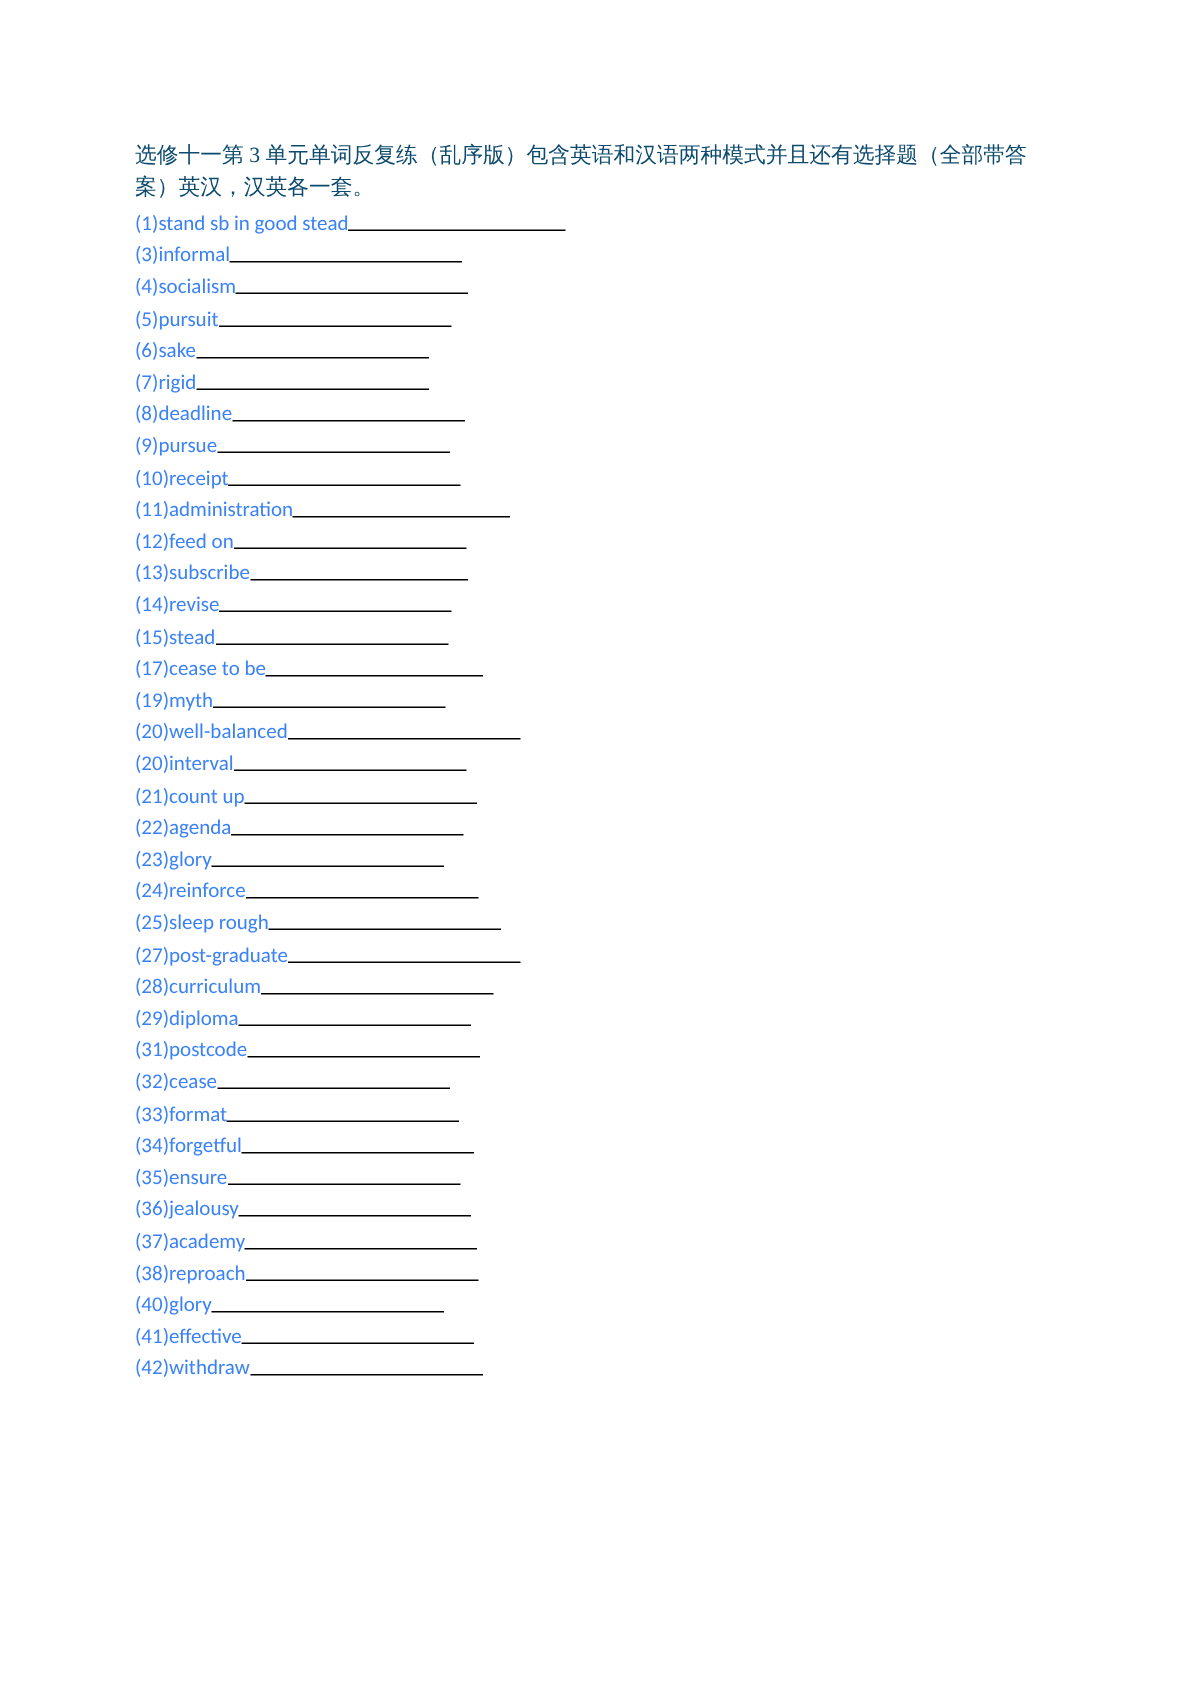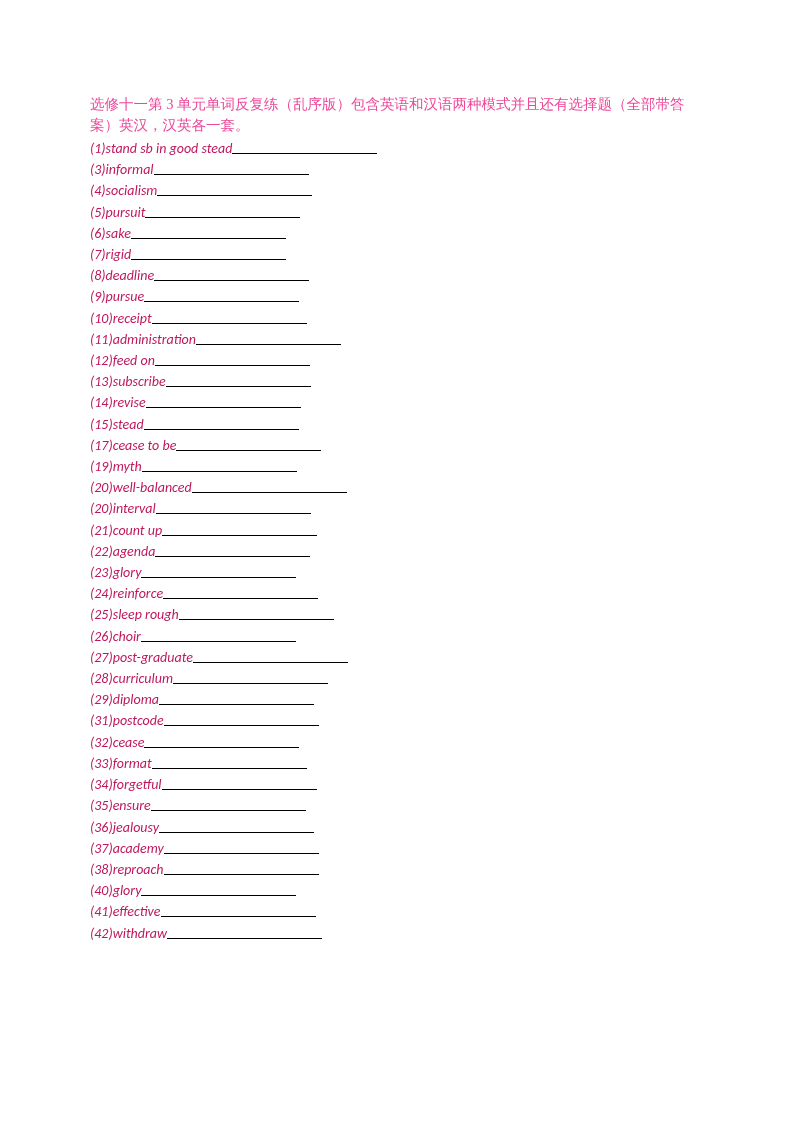--- a/index.html
+++ b/index.html
@@ -10,31 +10,30 @@
     body {
       width: 794px;
       height: 1123px;
       background: #ffffff;
       font-family: "SimSun", "宋体", serif;
       padding: 94px 90px 0 90px;
     }
     .title {
       font-size: 14.5px;
       line-height: 21px;
-      color: #ec4899;
+      color: #0c4a6e;
       margin-bottom: 2px;
       font-family: "SimSun", "宋体", serif;
     }
     .item {
       font-size: 14px;
       line-height: 21.2px;
-      color: #be185d;
+      color: #3b82f6;
       white-space: nowrap;
       font-family: Calibri, Arial, sans-serif;
-      font-style: italic;
     }
     .word {
       display: inline;
     }
     .underline {
       display: inline-block;
       border-bottom: 1px solid #000;
       height: 14px;
       vertical-align: baseline;
       position: relative;
@@ -63,21 +62,20 @@
     <div class="item"><span class="word">(15)stead</span><span class="underline" style="width: 155px;"></span></div>
     <div class="item"><span class="word">(17)cease to be</span><span class="underline" style="width: 145px;"></span></div>
     <div class="item"><span class="word">(19)myth</span><span class="underline" style="width: 155px;"></span></div>
     <div class="item"><span class="word">(20)well-balanced</span><span class="underline" style="width: 155px;"></span></div>
     <div class="item"><span class="word">(20)interval</span><span class="underline" style="width: 155px;"></span></div>
     <div class="item"><span class="word">(21)count up</span><span class="underline" style="width: 155px;"></span></div>
     <div class="item"><span class="word">(22)agenda</span><span class="underline" style="width: 155px;"></span></div>
     <div class="item"><span class="word">(23)glory</span><span class="underline" style="width: 155px;"></span></div>
     <div class="item"><span class="word">(24)reinforce</span><span class="underline" style="width: 155px;"></span></div>
     <div class="item"><span class="word">(25)sleep rough</span><span class="underline" style="width: 155px;"></span></div>
-    <div class="item"><span class="word">(26)choir</span><span class="underline" style="width: 155px;"></span></div>
     <div class="item"><span class="word">(27)post-graduate</span><span class="underline" style="width: 155px;"></span></div>
     <div class="item"><span class="word">(28)curriculum</span><span class="underline" style="width: 155px;"></span></div>
     <div class="item"><span class="word">(29)diploma</span><span class="underline" style="width: 155px;"></span></div>
     <div class="item"><span class="word">(31)postcode</span><span class="underline" style="width: 155px;"></span></div>
     <div class="item"><span class="word">(32)cease</span><span class="underline" style="width: 155px;"></span></div>
     <div class="item"><span class="word">(33)format</span><span class="underline" style="width: 155px;"></span></div>
     <div class="item"><span class="word">(34)forgetful</span><span class="underline" style="width: 155px;"></span></div>
     <div class="item"><span class="word">(35)ensure</span><span class="underline" style="width: 155px;"></span></div>
     <div class="item"><span class="word">(36)jealousy</span><span class="underline" style="width: 155px;"></span></div>
     <div class="item"><span class="word">(37)academy</span><span class="underline" style="width: 155px;"></span></div>

